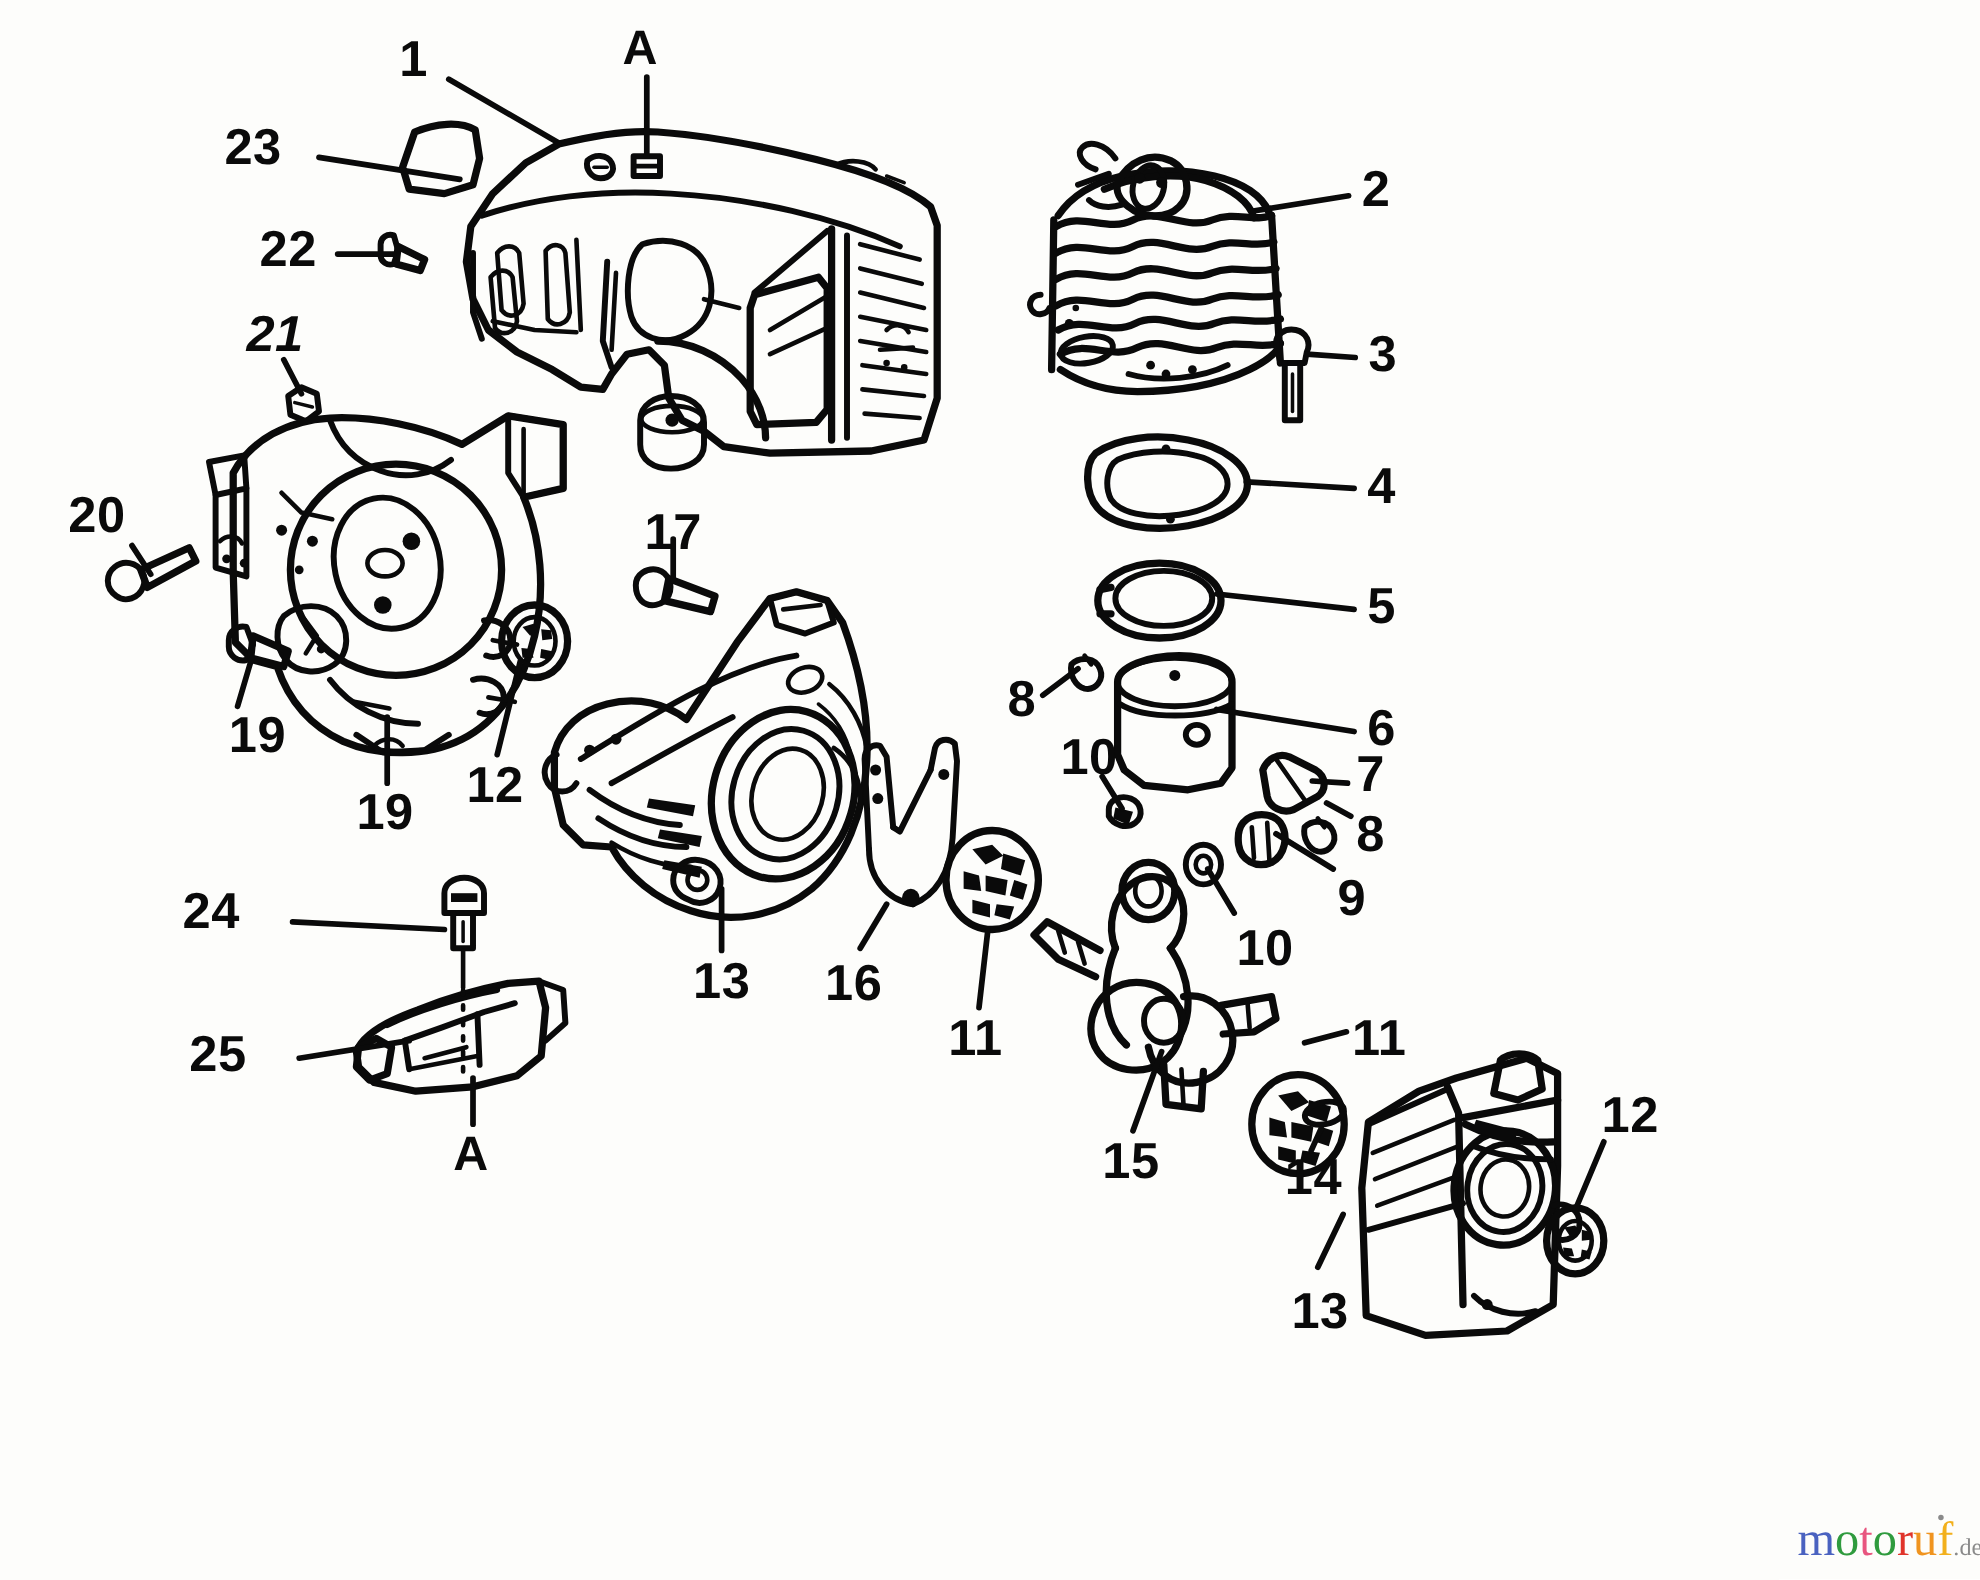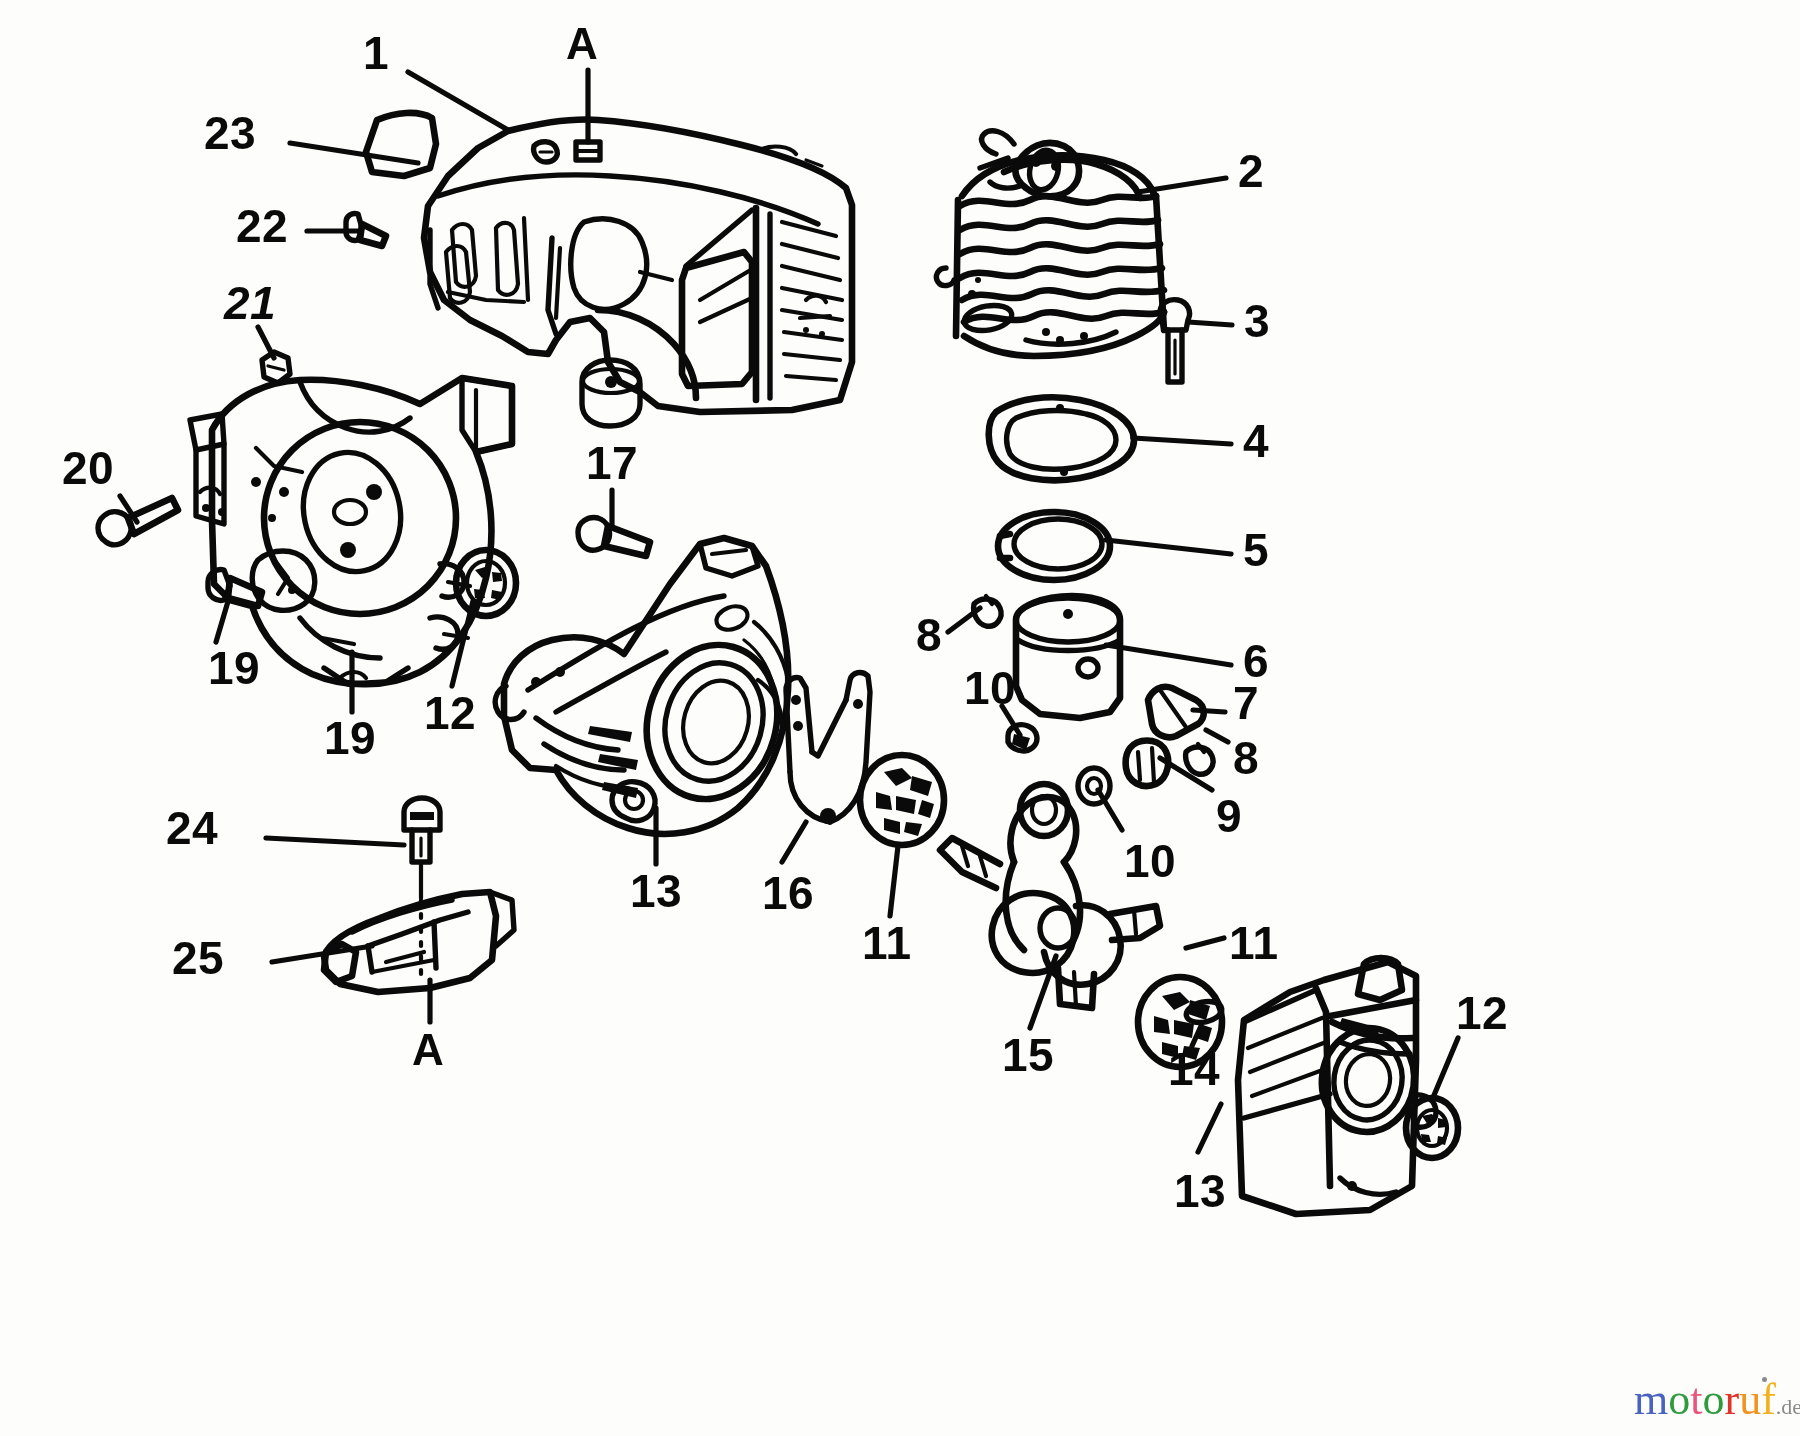--- a/index.html
+++ b/index.html
@@ -566,23 +566,23 @@
   <div id="callout-layer">
       <div class="callout-label" style="left: 363px; top: 30px;">1</div>
       <div class="callout-label alpha" style="left: 566px; top: 22px;">A</div>
       <div class="callout-label" style="left: 192px; top: 110px; margin-left: 12px;">23</div>
       <div class="callout-label" style="left: 236px; top: 203px;">22</div>
       <div class="callout-label" style="left: 224px; top: 280px; font-style: italic;">21</div>
       <div class="callout-label" style="left: 62px; top: 445px;">20</div>
       <div class="callout-label" style="left: 176px; top: 645px; margin-left: 32px;">19</div>
       <div class="callout-label" style="left: 324px; top: 715px;">19</div>
       <div class="callout-label" style="left: 424px; top: 690px;">12</div>
-      <div class="callout-label" style="left: 586px; top: 440px; text-align: right;">17</div>
+      <div class="callout-label" style="left: 586px; top: 460px; text-align: right;">17</div>
       <div class="callout-label" style="left: 630px; top: 868px;">13</div>
-      <div class="callout-label" style="left: 750px; top: 870px; margin-left: 12px;">16</div>
+      <div class="callout-label" style="left: 750px; top: 870px;">16</div>
       <div class="callout-label" style="left: 862px; top: 920px;">11</div>
       <div class="callout-label" style="left: 1002px; top: 1032px;">15</div>
       <div class="callout-label" style="left: 166px; top: 805px;">24</div>
       <div class="callout-label" style="left: 172px; top: 935px;">25</div>
       <div class="callout-label alpha" style="left: 412px; top: 1028px;">A</div>
       <div class="callout-label" style="left: 1238px; top: 148px;">2</div>
       <div class="callout-label" style="left: 1244px; top: 298px;">3</div>
       <div class="callout-label" style="left: 1243px; top: 418px;">4</div>
       <div class="callout-label" style="left: 1243px; top: 527px;">5</div>
       <div class="callout-label" style="left: 1243px; top: 638px;">6</div>

